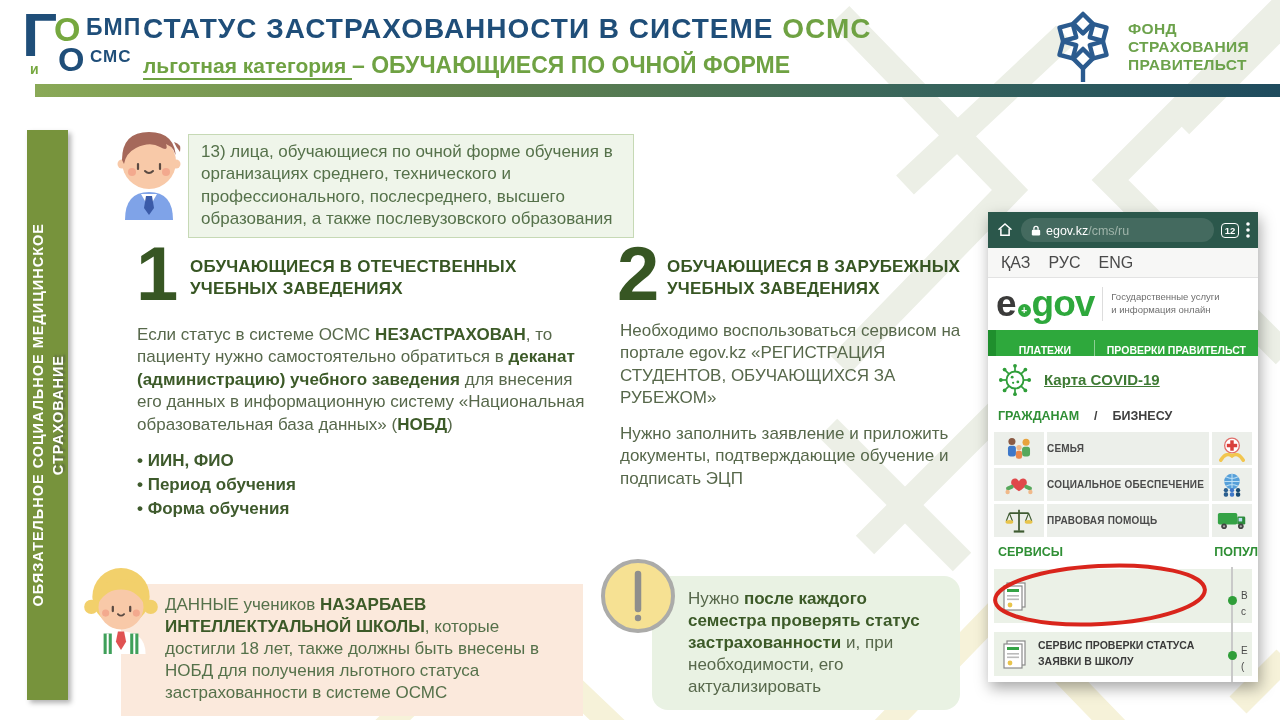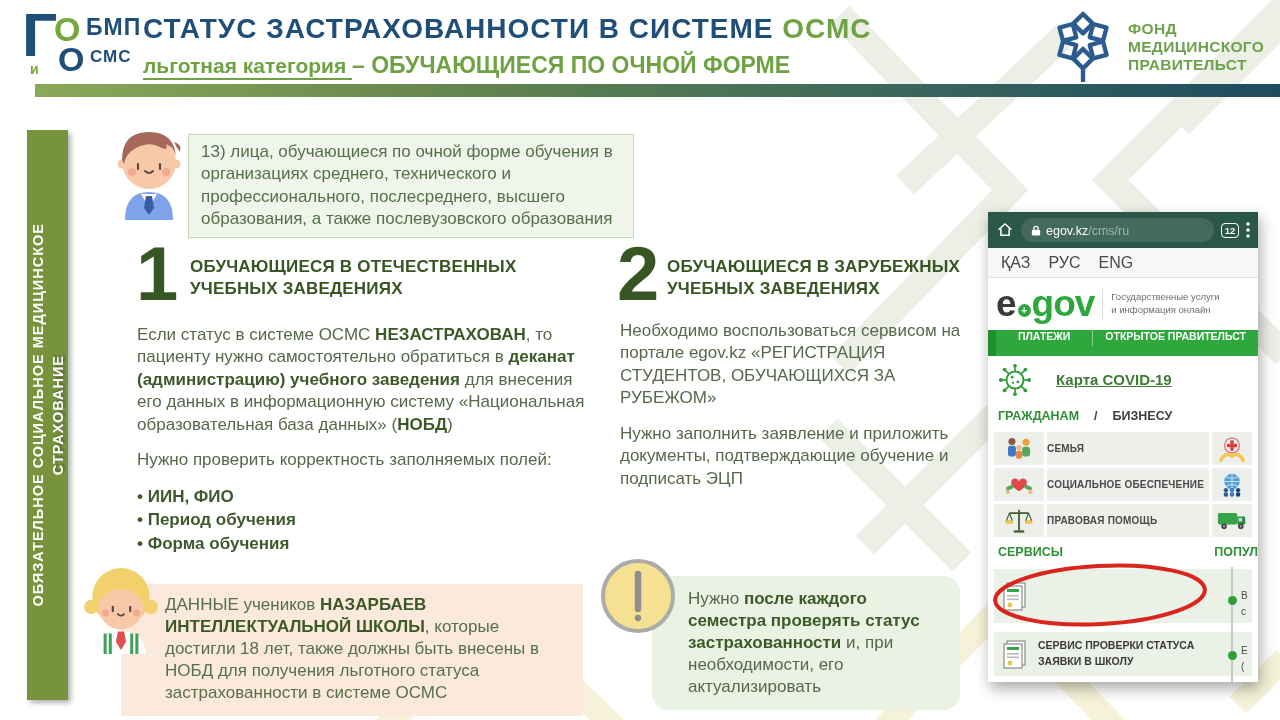--- a/index.html
+++ b/index.html
@@ -87,26 +87,26 @@
   #lang-bar { height:30px; background:#F7F7F6; border-bottom:1px solid #E3E3E3; display:flex;
     align-items:center; gap:18px; padding-left:13px; font-size:16px; color:#4A4A4A; }
   #logo-row { height:52px; display:flex; align-items:center; padding:2px 8px; background:#fff; }
   #egov-wordmark { display:flex; align-items:flex-end; }
   .egov-e   { font-size:37px; font-weight:bold; color:#3B3B3A; line-height:0.85; }
   .egov-dot { width:13px; height:13px; border-radius:50%; background:#2EA83C; color:#fff; font-size:10px;
     font-weight:bold; display:flex; align-items:center; justify-content:center; margin:0 1px 3px 1px; }
   .egov-gov { font-size:37px; font-weight:bold; color:#2EA83C; letter-spacing:-1px; line-height:0.85; }
   #logo-divider { width:1px; height:34px; background:#DDD; margin:0 8px; }
   #egov-tagline { font-size:9.5px; color:#6F6F6F; line-height:1.35; }
-  #nav-bar { height:26px; background:#2EA83C; display:flex; align-items:flex-start; color:#fff;
+  #nav-bar { height:26px; background:#2EA83C; display:flex; align-items:flex-end; color:#fff;
     font-size:10.5px; font-weight:bold; overflow:hidden; }
   #nav-notch { width:8px; height:100%; background:#1F8F2D; }
   .nav-item { padding:0 12px; white-space:nowrap; }
   #nav-sep { width:1px; height:60%; background:rgba(255,255,255,0.45); }
-  #covid-row { height:47px; display:flex; align-items:center; gap:24px; padding:0 10px; }
+  #covid-row { height:47px; display:flex; align-items:center; gap:12px; padding:0 10px; }
   #covid-link { font-size:15px; font-weight:bold; color:#3E7A34; text-decoration:underline; }
   #audience-row { height:26px; display:flex; align-items:center; gap:15px; padding:0 10px;
     font-size:12.5px; font-weight:bold; }
   #audience-row .aud-l { color:#2F8F35; }
   #audience-row .aud-s, #audience-row .aud-r { color:#3F3F3F; }
   .cat-row { display:flex; gap:3px; margin:3px 6px 0 6px; height:33px; }
   .cat-icon-cell { width:50px; background:#ECEFEA; display:flex; align-items:center; justify-content:center; }
   .cat-label-cell { flex:1; background:#ECEFEA; display:flex; align-items:center; padding-left:0;
     font-size:10px; font-weight:600; color:#4A4A4A; letter-spacing:0.2px; }
   .cat-right-cell { width:40px; background:#ECEFEA; display:flex; align-items:center; justify-content:center; }
@@ -181,21 +181,21 @@
             <path d="M0 -8 L-10 -18 L0 -28 L10 -18 Z"></path>
           </g>
         <g transform="rotate(300)">
             <path d="M0 -8 L-10 -18 L0 -28 L10 -18 Z"></path>
           </g>
         <line x1="0" y1="28" x2="0" y2="42"></line>
       </g>
     </svg>
     <div id="fund-logo-text">
       <div>ФОНД</div>
-      <div>МЕДИЦИНСКОГО</div>
+      <div>СТРАХОВАНИЯ</div>
       <div>ПРАВИТЕЛЬСТ</div>
     </div>
   </div>
 
   <div id="header-bar" class="abs"></div>
 
   <div id="sidebar" class="abs">
     <div class="v-col">
         <span class="v-text">ОБЯЗАТЕЛЬНОЕ СОЦИАЛЬНОЕ МЕДИЦИНСКОЕ</span>
       </div>
@@ -221,21 +221,20 @@
   </svg>
 
   <div id="intro-box" class="abs">
     <span>13) лица, обучающиеся по очной форме обучения в организациях среднего, технического и профессионального, послесреднего, высшего образования, а также послевузовского образования</span>
   </div>
 
   <div id="num-1" class="abs big-num">1</div>
   <div id="heading-1" class="abs sec-heading">ОБУЧАЮЩИЕСЯ В ОТЕЧЕСТВЕННЫХ УЧЕБНЫХ ЗАВЕДЕНИЯХ</div>
   <div id="col1-body" class="abs body-col">
     <p><span>Если статус в системе ОСМС </span><b>НЕЗАСТРАХОВАН</b><span>, то пациенту нужно самостоятельно обратиться в </span><b>деканат (администрацию) учебного заведения</b><span> для внесения его данных в информационную систему «Национальная образовательная база данных» (</span><b>НОБД</b><span>)</span></p>
-    <p>Нужно проверить корректность заполняемых полей:</p>
     <div id="bullet-list">
       <div class="bullet">ИИН, ФИО</div>
       <div class="bullet">Период обучения</div>
       <div class="bullet">Форма обучения</div>
     </div>
   </div>
 
   <div id="num-2" class="abs big-num">2</div>
   <div id="heading-2" class="abs sec-heading">ОБУЧАЮЩИЕСЯ В ЗАРУБЕЖНЫХ УЧЕБНЫХ ЗАВЕДЕНИЯХ</div>
   <div id="col2-body" class="abs body-col">
@@ -314,21 +313,21 @@
       <div id="egov-tagline">
         <div>Государственные услуги</div>
         <div>и информация онлайн</div>
       </div>
     </div>
 
     <div id="nav-bar">
       <div id="nav-notch"></div>
       <div class="nav-item" style="flex:1; text-align:center;">ПЛАТЕЖИ</div>
       <div id="nav-sep"></div>
-      <div class="nav-item" style="flex:1.4;">ОТКРЫТОЕ ПРАВИТЕЛЬСТ</div>
+      <div class="nav-item" style="flex:1.4;">ПРОВЕРКИ ПРАВИТЕЛЬСТ</div>
     </div>
 
     <div id="covid-row">
       <svg width="34" height="34" viewBox="0 0 36 36">
         <circle cx="18" cy="18" r="9" fill="none" stroke="#2F9E39" stroke-width="2"></circle>
         <g stroke="#2F9E39" stroke-width="1.8">
           <line x1="18" y1="9" x2="18" y2="4"></line>
             <line x1="18" y1="27" x2="18" y2="32"></line>
           <line x1="9" y1="18" x2="4" y2="18"></line>
             <line x1="27" y1="18" x2="32" y2="18"></line>

